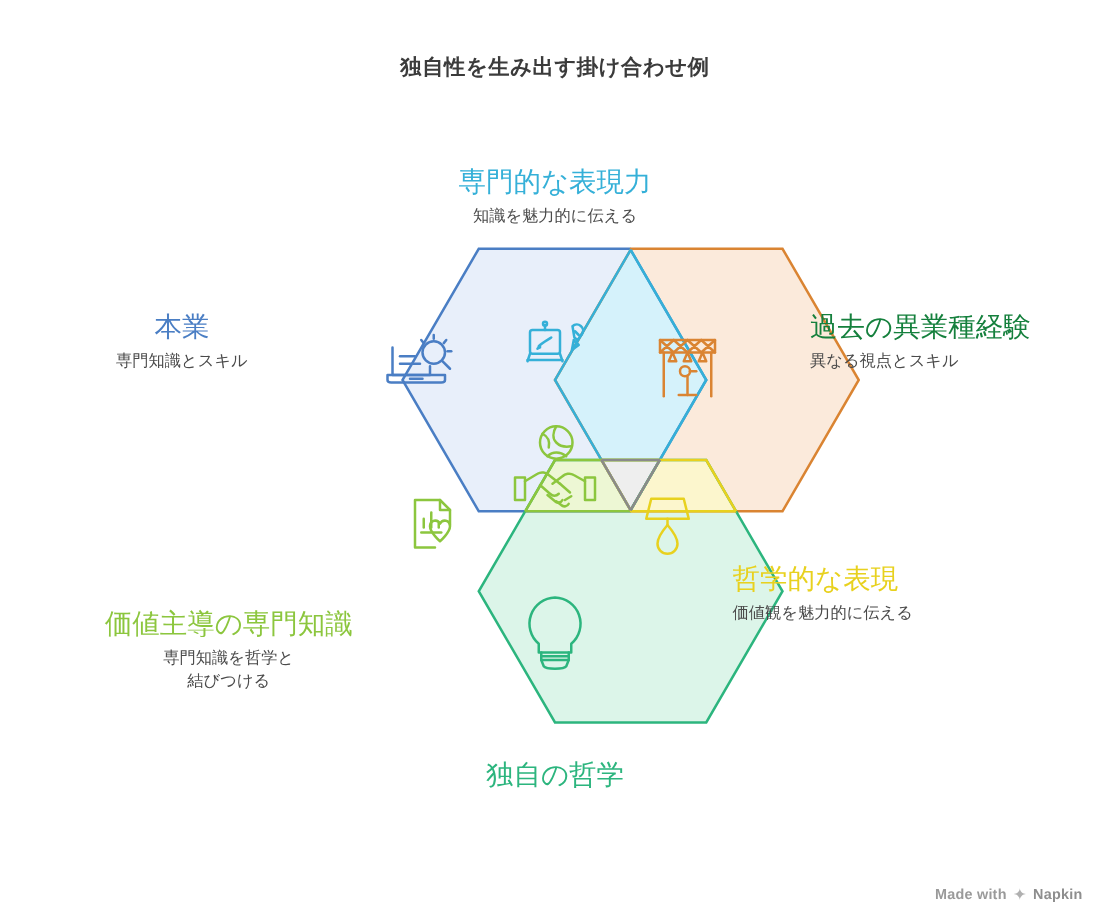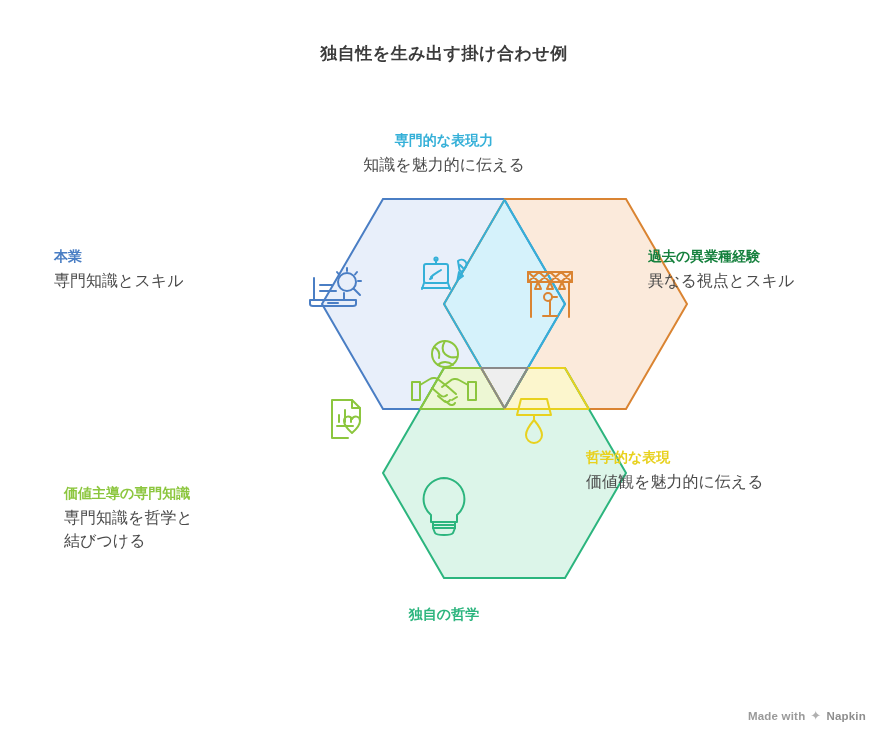--- a/index.html
+++ b/index.html
@@ -33,35 +33,35 @@
     top: 0;
     width: 888px;
     height: 738px;
   }
 
   .label-block {
     position: absolute;
     white-space: nowrap;
   }
   .label-title {
-    font-size: 14px;
-    font-weight: bold;
+    font-size: 22px;
+    font-weight: normal;
     line-height: 1.35;
     margin: 0;
   }
   .label-sub {
-    font-size: 16px;
+    font-size: 13px;
     color: #4a4a4a;
     line-height: 1.45;
     margin: 3px 0 0 0;
     font-weight: normal;
   }
 
   .align-center { text-align: center; }
-  .align-right  { text-align: left; }
+  .align-right  { text-align: center; }
   .align-left   { text-align: left; }
 
   
   #label-top    { left: 344px; top: 131px; width: 200px; }
   #label-left-top   { left: 54px;  top: 247px; width: 183px; }
   #label-right-top  { left: 648px; top: 247px; width: 200px; }
   #label-left-bottom{ left: 64px;  top: 450px; width: 238px; margin-top: 34px; }
   #label-right-bottom{ left: 586px; top: 448px; width: 220px; }
   #label-bottom { left: 344px; top: 605px; width: 200px; }
 

